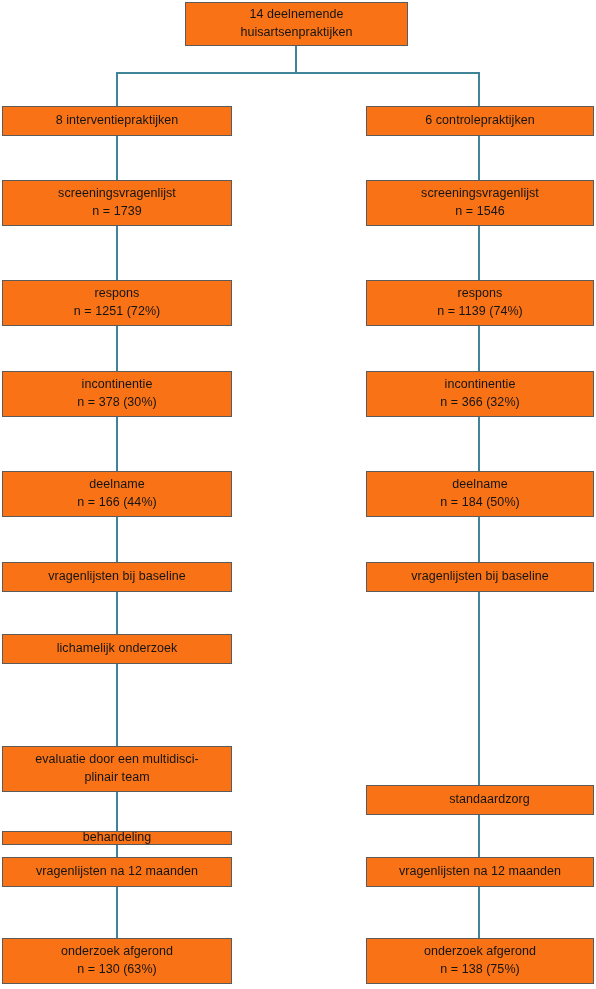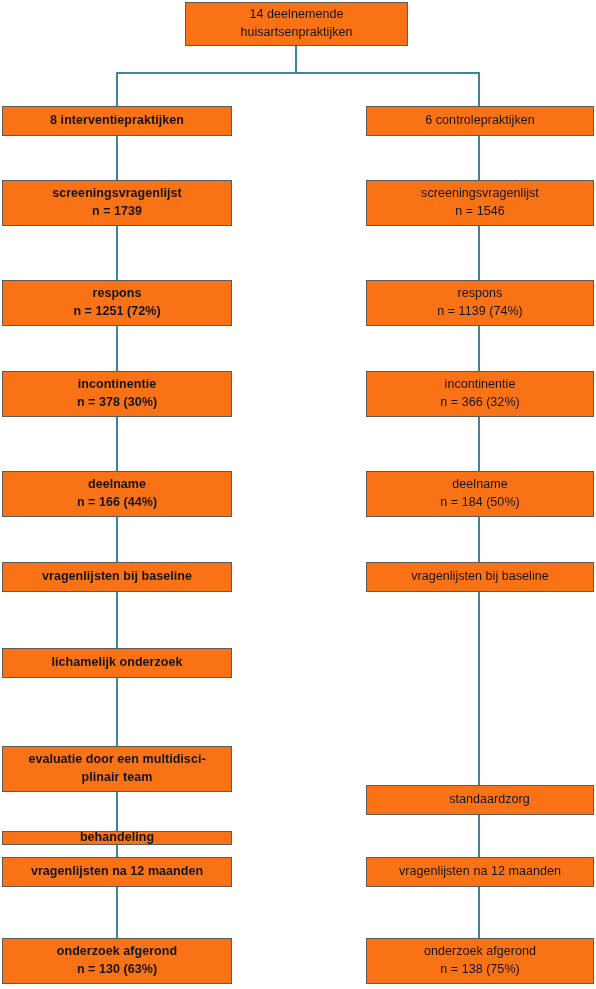--- a/index.html
+++ b/index.html
@@ -35,21 +35,21 @@
     align-items: center;
     justify-content: center;
     text-align: center;
     font-size: 12.5px;
     line-height: 1.42;
     letter-spacing: 0.05px;
     color: #141414;
     padding: 2px 6px;
   }
   .node .line2 { display: block; }
-  .col-left  { left: 2px;   width: 230px; font-weight: bold; }
+  .col-left  { left: 2px;   width: 230px; }
   .col-right { left: 366px; width: 228px; }
   .top-node  { left: 185px; width: 223px; top: 2px; height: 44px; }
 </style>
 </head>
 <body>
 
 <div id="flow">
 
   <div class="conn conn-v" style="left:295px; top:46px; height:28px;"></div>
   <div class="conn conn-h" style="left:116px; top:72px; width:364px;"></div>
@@ -85,21 +85,21 @@
 
   <div class="node col-left" style="top:471px; height:46px;">
     <span>deelname</span>
     <span class="line2">n = 166 (44%)</span>
   </div>
 
   <div class="node col-left" style="top:562px; height:30px;">
     <span>vragenlijsten bij baseline</span>
   </div>
 
-  <div class="node col-left" style="top:648px; height:30px;">
+  <div class="node col-left" style="top:634px; height:30px;">
     <span>lichamelijk onderzoek</span>
   </div>
 
   <div class="node col-left" style="top:705px; height:46px;margin-top:41px;">
     <span>evaluatie door een multidisci-</span>
     <span class="line2">plinair team</span>
   </div>
 
   <div class="node col-left" style="top:785px; height:14px;margin-top:46px;">
     <span>behandeling</span>

